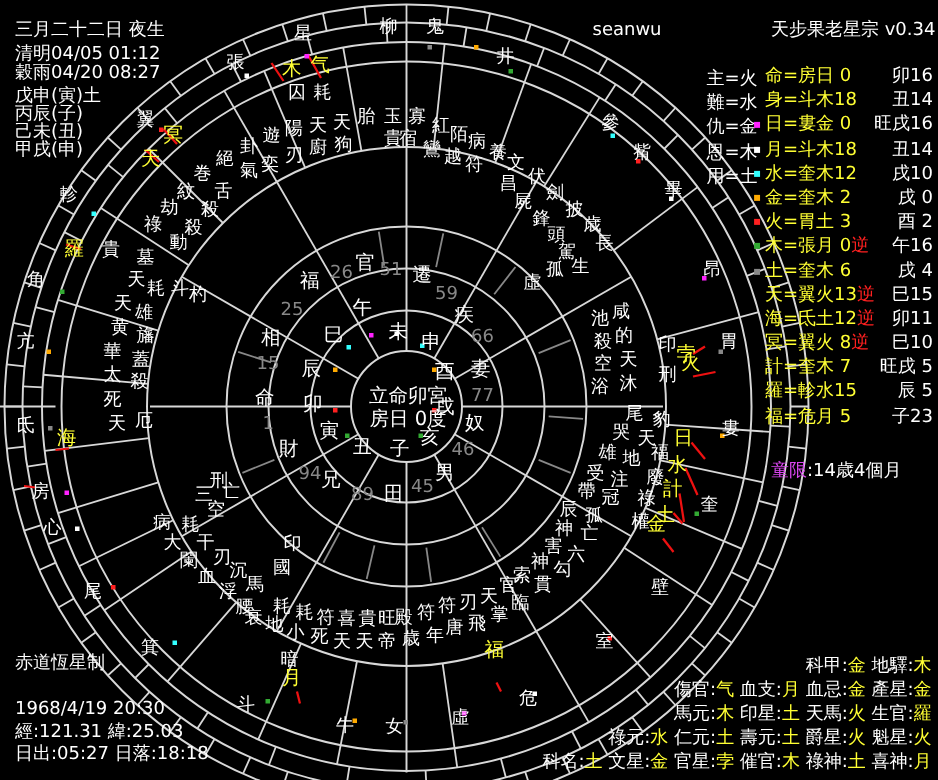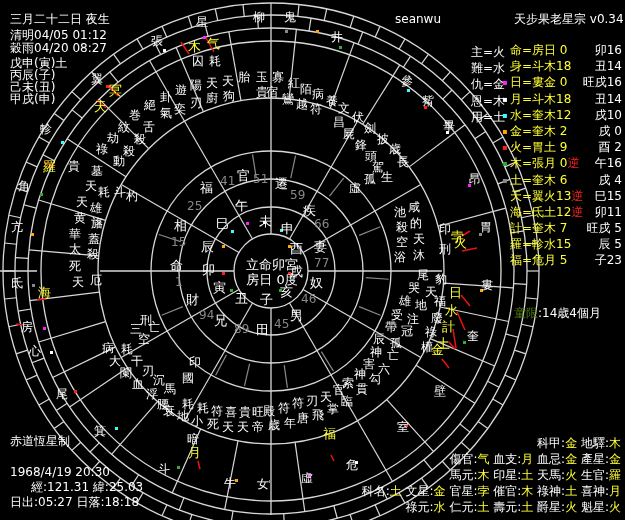--- a/index.html
+++ b/index.html
@@ -2,21 +2,21 @@
 <html><head>
 <meta charset="utf-8">
 <style>
   html, body { margin:0; padding:0; background:#000; }
   body { width:625px; height:520px; position:relative; overflow:hidden;
          font-family:"DejaVu Sans", sans-serif; color:#fff; }
   .abs { position:absolute; white-space:nowrap; }
   .t12 { font-size:12px; line-height:13px; }
   .y { color:#ffff33; }
   .r { color:#ff2020; }
-  .g { color:#4d7c0f; }
+  .g { color:#d946ef; }
   .gray { color:#888; }
   svg { position:absolute; left:0; top:0; }
   .planet-table div { height:16.2px; }
 </style>
 </head>
 <body>
 
 <svg width="625" height="520">
   <g fill="none" stroke="#d8d8d8" stroke-width="1.3">
 
@@ -264,45 +264,46 @@
   <div>用=土</div>
 </div>
 
 <div class="abs planet-table t12" style="left:510px;top:44px;width:112px;" id="planet-table">
     <div style="position: relative;"><span style="color: rgb(255, 255, 255); position: absolute; left: -8px; font-size: 8px;"></span><span class="y">命=房日 0</span><span class="r"></span><span style="position: absolute; right: 0px;">卯16</span></div>
     <div style="position: relative;"><span style="color: rgb(255, 255, 255); position: absolute; left: -8px; font-size: 8px;"></span><span class="y">身=斗木18</span><span class="r"></span><span style="position: absolute; right: 0px;">丑14</span></div>
     <div style="position: relative;"><span style="color: rgb(255, 34, 255); position: absolute; left: -8px; font-size: 8px;">▪</span><span class="y">日=婁金 0</span><span class="r"></span><span style="position: absolute; right: 0px;">旺戌16</span></div>
     <div style="position: relative;"><span style="color: rgb(255, 255, 255); position: absolute; left: -8px; font-size: 8px;">▪</span><span class="y">月=斗木18</span><span class="r"></span><span style="position: absolute; right: 0px;">丑14</span></div>
     <div style="position: relative;"><span style="color: rgb(51, 255, 255); position: absolute; left: -8px; font-size: 8px;">▪</span><span class="y">水=奎木12</span><span class="r"></span><span style="position: absolute; right: 0px;">戌10</span></div>
     <div style="position: relative;"><span style="color: rgb(255, 170, 0); position: absolute; left: -8px; font-size: 8px;">▪</span><span class="y">金=奎木 2</span><span class="r"></span><span style="position: absolute; right: 0px;">戌 0</span></div>
-    <div style="position: relative;"><span style="color: rgb(255, 32, 32); position: absolute; left: -8px; font-size: 8px;">▪</span><span class="y">火=胃土 9</span><span class="r"></span><span style="position: absolute; right: 0px;">酉 2</span></div>
+    <div style="position: relative;"><span style="color: rgb(255, 32, 32); position: absolute; left: -8px; font-size: 8px;">▪</span><span class="y">火=胃土 3</span><span class="r"></span><span style="position: absolute; right: 0px;">酉 2</span></div>
     <div style="position: relative;"><span style="color: rgb(51, 170, 51); position: absolute; left: -8px; font-size: 8px;">▪</span><span class="y">木=張月 0</span><span class="r">逆</span><span style="position: absolute; right: 0px;">午16</span></div>
     <div style="position: relative;"><span style="color: rgb(136, 136, 136); position: absolute; left: -8px; font-size: 8px;">▪</span><span class="y">土=奎木 6</span><span class="r"></span><span style="position: absolute; right: 0px;">戌 4</span></div>
     <div style="position: relative;"><span style="color: rgb(255, 255, 255); position: absolute; left: -8px; font-size: 8px;"></span><span class="y">天=翼火13</span><span class="r">逆</span><span style="position: absolute; right: 0px;">巳15</span></div>
     <div style="position: relative;"><span style="color: rgb(255, 255, 255); position: absolute; left: -8px; font-size: 8px;"></span><span class="y">海=氐土12</span><span class="r">逆</span><span style="position: absolute; right: 0px;">卯11</span></div>
+    <div style="position: relative;"><span style="color: rgb(255, 255, 255); position: absolute; left: -8px; font-size: 8px;"></span><span class="y">冥=翼火 8</span><span class="r">逆</span><span style="position: absolute; right: 0px;">巳10</span></div>
     <div style="position: relative;"><span style="color: rgb(255, 255, 255); position: absolute; left: -8px; font-size: 8px;"></span><span class="y">計=奎木 7</span><span class="r"></span><span style="position: absolute; right: 0px;">旺戌 5</span></div>
     <div style="position: relative;"><span style="color: rgb(255, 255, 255); position: absolute; left: -8px; font-size: 8px;"></span><span class="y">羅=軫水15</span><span class="r"></span><span style="position: absolute; right: 0px;">辰 5</span></div>
     <div style="position: relative;"><span style="color: rgb(255, 255, 255); position: absolute; left: -8px; font-size: 8px;"></span><span class="y">福=危月 5</span><span class="r"></span><span style="position: absolute; right: 0px; margin-left: 43px;">子23</span></div>
   </div>
 
 <div class="abs t12" style="left:514px;top:307px;">
   <span class="g">童限</span><span>:14歳4個月</span>
 </div>
 
 <div class="abs t12" style="left:10px;top:435px;">赤道恆星制</div>
 <div class="abs t12" style="left:10px;top:466px;">1968/4/19 20:30</div>
-<div class="abs t12" style="left:10px;top:481px;margin-left:21px;">經:121.31 緯:25.03</div>
+<div class="abs t12" style="left:10px;top:481px;">經:121.31 緯:25.03</div>
 <div class="abs t12" style="left:10px;top:496px;">日出:05:27 日落:18:18</div>
 
 <div id="bottom-right" class="abs t12" style="right:4px;top:435px;text-align:right;line-height:16px;">
     <div><span>科甲:</span><span class="y">金</span><span> 地驛:</span><span class="y">木</span></div>
     <div><span>傷官:</span><span class="y">气</span><span> 血支:</span><span class="y">月</span><span> 血忌:</span><span class="y">金</span><span> 產星:</span><span class="y">金</span></div>
     <div><span>馬元:</span><span class="y">木</span><span> 印星:</span><span class="y">土</span><span> 天馬:</span><span class="y">火</span><span> 生官:</span><span class="y">羅</span></div>
+    <div><span>祿元:</span><span class="y">水</span><span> 仁元:</span><span class="y">土</span><span> 壽元:</span><span class="y">土</span><span> 爵星:</span><span class="y">火</span><span> 魁星:</span><span class="y">火</span></div>
     <div><span>科名:</span><span class="y">土</span><span> 文星:</span><span class="y">金</span><span> 官星:</span><span class="y">孛</span><span> 催官:</span><span class="y">木</span><span> 祿神:</span><span class="y">土</span><span> 喜神:</span><span class="y">月</span></div>
-    <div><span>祿元:</span><span class="y">水</span><span> 仁元:</span><span class="y">土</span><span> 壽元:</span><span class="y">土</span><span> 爵星:</span><span class="y">火</span><span> 魁星:</span><span class="y">火</span></div>
   </div>
 
 <div class="abs" style="left:236px;top:257px;width:72px;text-align:center;font-size:13px;line-height:15px;">
   <div>立命卯宮</div>
   <div>房日 0度</div>
 </div>
 
 <div id="labels">
     <div class="abs " style="left: 235px; top: 199px; font-size: 13px; line-height: 13px;">午</div>
     <div class="abs " style="left: 259px; top: 215px; font-size: 13px; line-height: 13px;">未</div>
@@ -321,21 +322,21 @@
     <div class="abs " style="left: 303px; top: 204px; font-size: 13px; line-height: 13px;">疾</div>
     <div class="abs " style="left: 200px; top: 181px; font-size: 13px; line-height: 13px;">福</div>
     <div class="abs " style="left: 314px; top: 240px; font-size: 13px; line-height: 13px;">妻</div>
     <div class="abs " style="left: 174px; top: 219px; font-size: 13px; line-height: 13px;">相</div>
     <div class="abs " style="left: 310px; top: 276px; font-size: 13px; line-height: 13px;">奴</div>
     <div class="abs " style="left: 170px; top: 259px; font-size: 13px; line-height: 13px;">命</div>
     <div class="abs " style="left: 290px; top: 309px; font-size: 13px; line-height: 13px;">男</div>
     <div class="abs " style="left: 186px; top: 293px; font-size: 13px; line-height: 13px;">財</div>
     <div class="abs " style="left: 256px; top: 323px; font-size: 13px; line-height: 13px;">田</div>
     <div class="abs " style="left: 214px; top: 314px; font-size: 13px; line-height: 13px;">兄</div>
-    <div class="abs gray" style="left: 220px; top: 175px; font-size: 12px; line-height: 12px;">41</div>
+    <div class="abs gray" style="left: 220px; top: 175px; font-size: 12px; line-height: 12px;">26</div>
     <div class="abs gray" style="left: 253px; top: 173px; font-size: 12px; line-height: 12px;">51</div>
     <div class="abs gray" style="left: 290px; top: 189px; font-size: 12px; line-height: 12px;">59</div>
     <div class="abs gray" style="left: 187px; top: 200px; font-size: 12px; line-height: 12px;">25</div>
     <div class="abs gray" style="left: 314px; top: 218px; font-size: 12px; line-height: 12px;">66</div>
     <div class="abs gray" style="left: 171px; top: 236px; font-size: 12px; line-height: 12px;">15</div>
     <div class="abs gray" style="left: 314px; top: 257px; font-size: 12px; line-height: 12px;">77</div>
     <div class="abs gray" style="left: 175px; top: 276px; font-size: 12px; line-height: 12px;">1</div>
     <div class="abs gray" style="left: 301px; top: 293px; font-size: 12px; line-height: 12px;">46</div>
     <div class="abs gray" style="left: 199px; top: 309px; font-size: 12px; line-height: 12px;">94</div>
     <div class="abs gray" style="left: 274px; top: 318px; font-size: 12px; line-height: 12px;">45</div>

